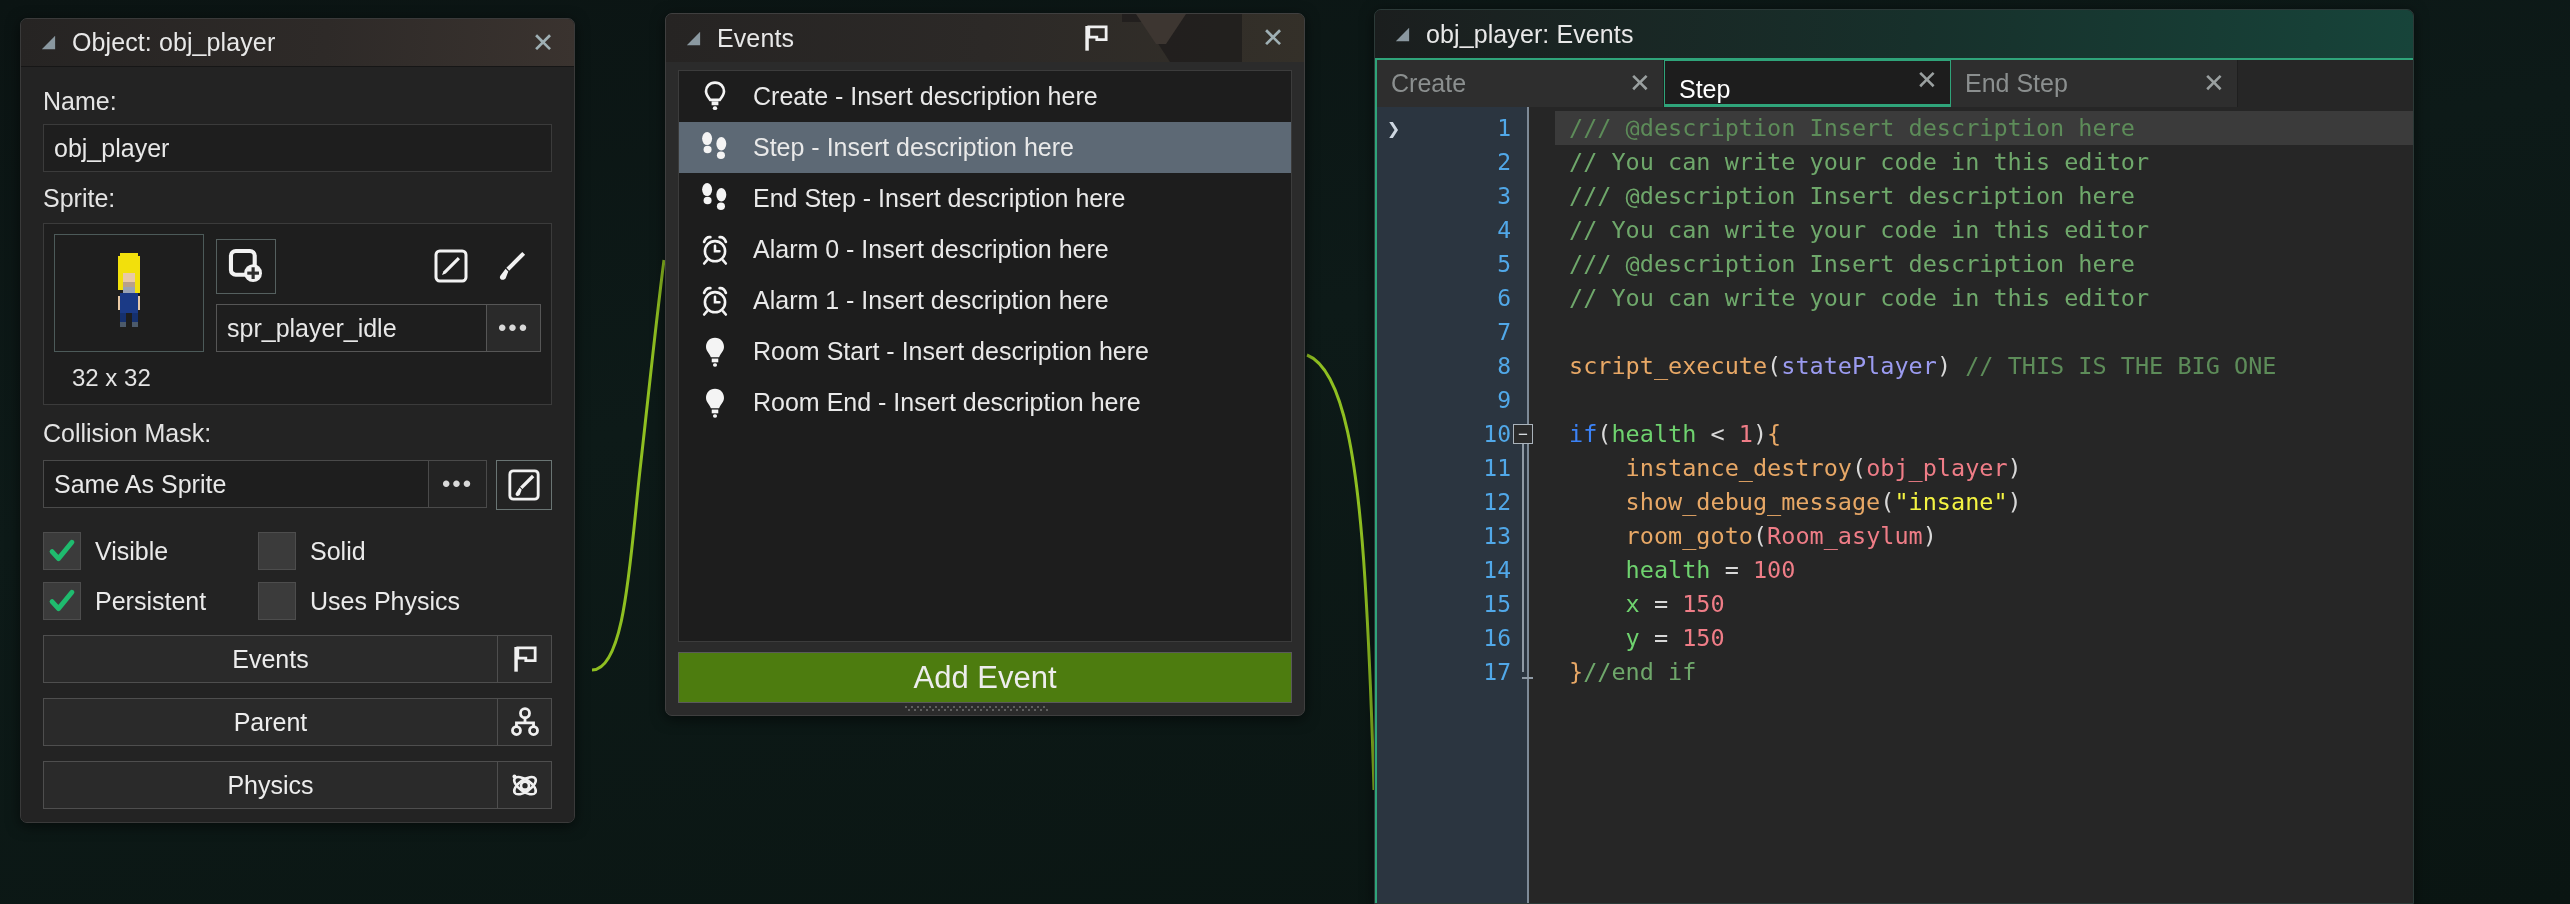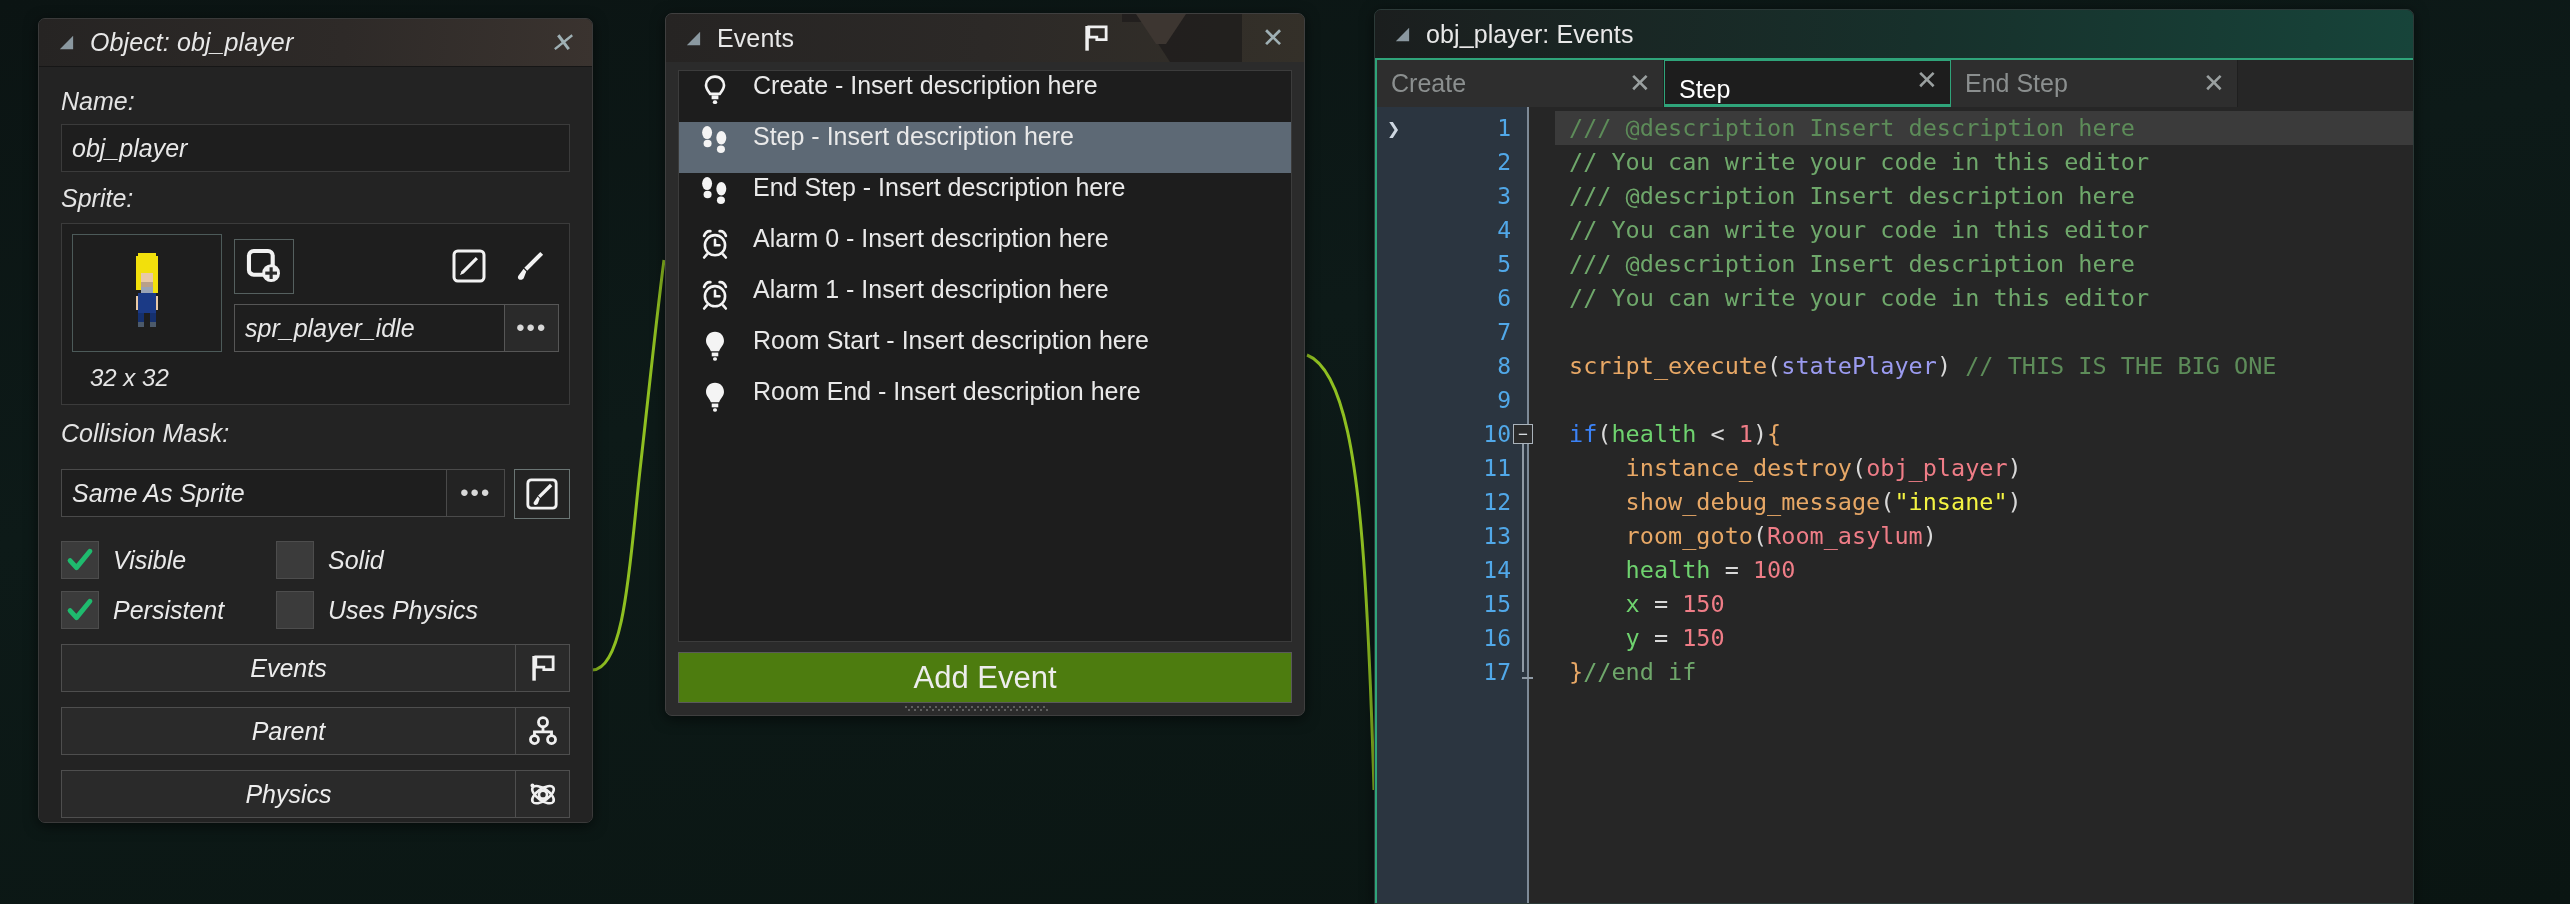--- a/index.html
+++ b/index.html
@@ -65,25 +65,24 @@
     display: flex; align-items: center; justify-content: center;
     color: #9fb0b4;
     font-size: 27px;
     font-weight: 300;
     cursor: pointer;
     flex: 0 0 auto;
   }
 
   
   #win-object {
-    left: 38px; top: 18px;
+    left: 20px; top: 18px;
     width: 555px; height: 805px;
     background: #232323;
     border: 1px solid #3a3a3a;
-    font-style: italic;
   }
   #win-object .titlebar {
     background: linear-gradient(95deg, #262423 0%, #2e2a28 55%, #3a332f 100%);
     border-bottom: 1px solid #161616;
   }
   .obj-body {
     padding: 14px 22px 0 22px;
     height: calc(100% - 48px);
     background: #232323;
   }
@@ -155,21 +154,21 @@
     display: flex; align-items: center; justify-content: center;
     font-size: 24px;
     letter-spacing: 2px;
     cursor: pointer;
   }
   .sprite-size {
     color: #e4e4e4; font-size: 24px;
     margin: 12px 0 2px 18px;
   }
 
-  .mask-row { display: flex; margin-top: 21px; justify-content: flex-end; }
+  .mask-row { display: flex; margin-top: 12px; justify-content: flex-end; }
   .mask-input {
     flex: 1 1 auto;
     height: 48px;
     background: #1e1e1e;
     border: 1px solid #4a4a4a;
     color: #e8e8e8;
     font-size: 25px;
     display: flex; align-items: center; padding: 0 10px;
   }
   .mask-dots {
@@ -250,21 +249,21 @@
   }
   .ev-list {
     flex: 1 1 auto;
     background: #1d1d1d;
     border: 1px solid #3c3c3c;
     overflow: hidden;
   }
   .ev-item {
     height: 51px;
     display: flex;
-    align-items: flex-start;
+    align-items: center;
     padding: 0 0 0 16px;
     color: #e9e9e9;
     font-size: 25px;
     cursor: pointer;
   }
   .ev-item.selected { background: #5d6975; }
   .ev-icon {
     width: 40px; height: 40px;
     margin-right: 18px;
     display: flex; align-items: center; justify-content: center;

